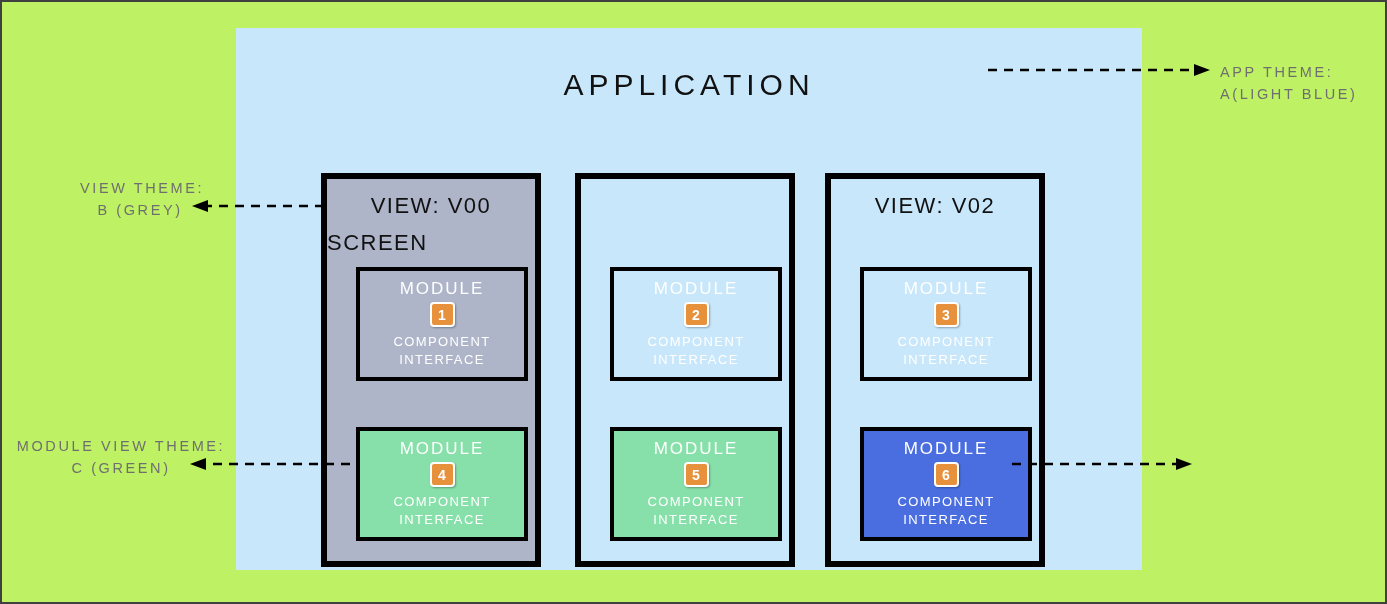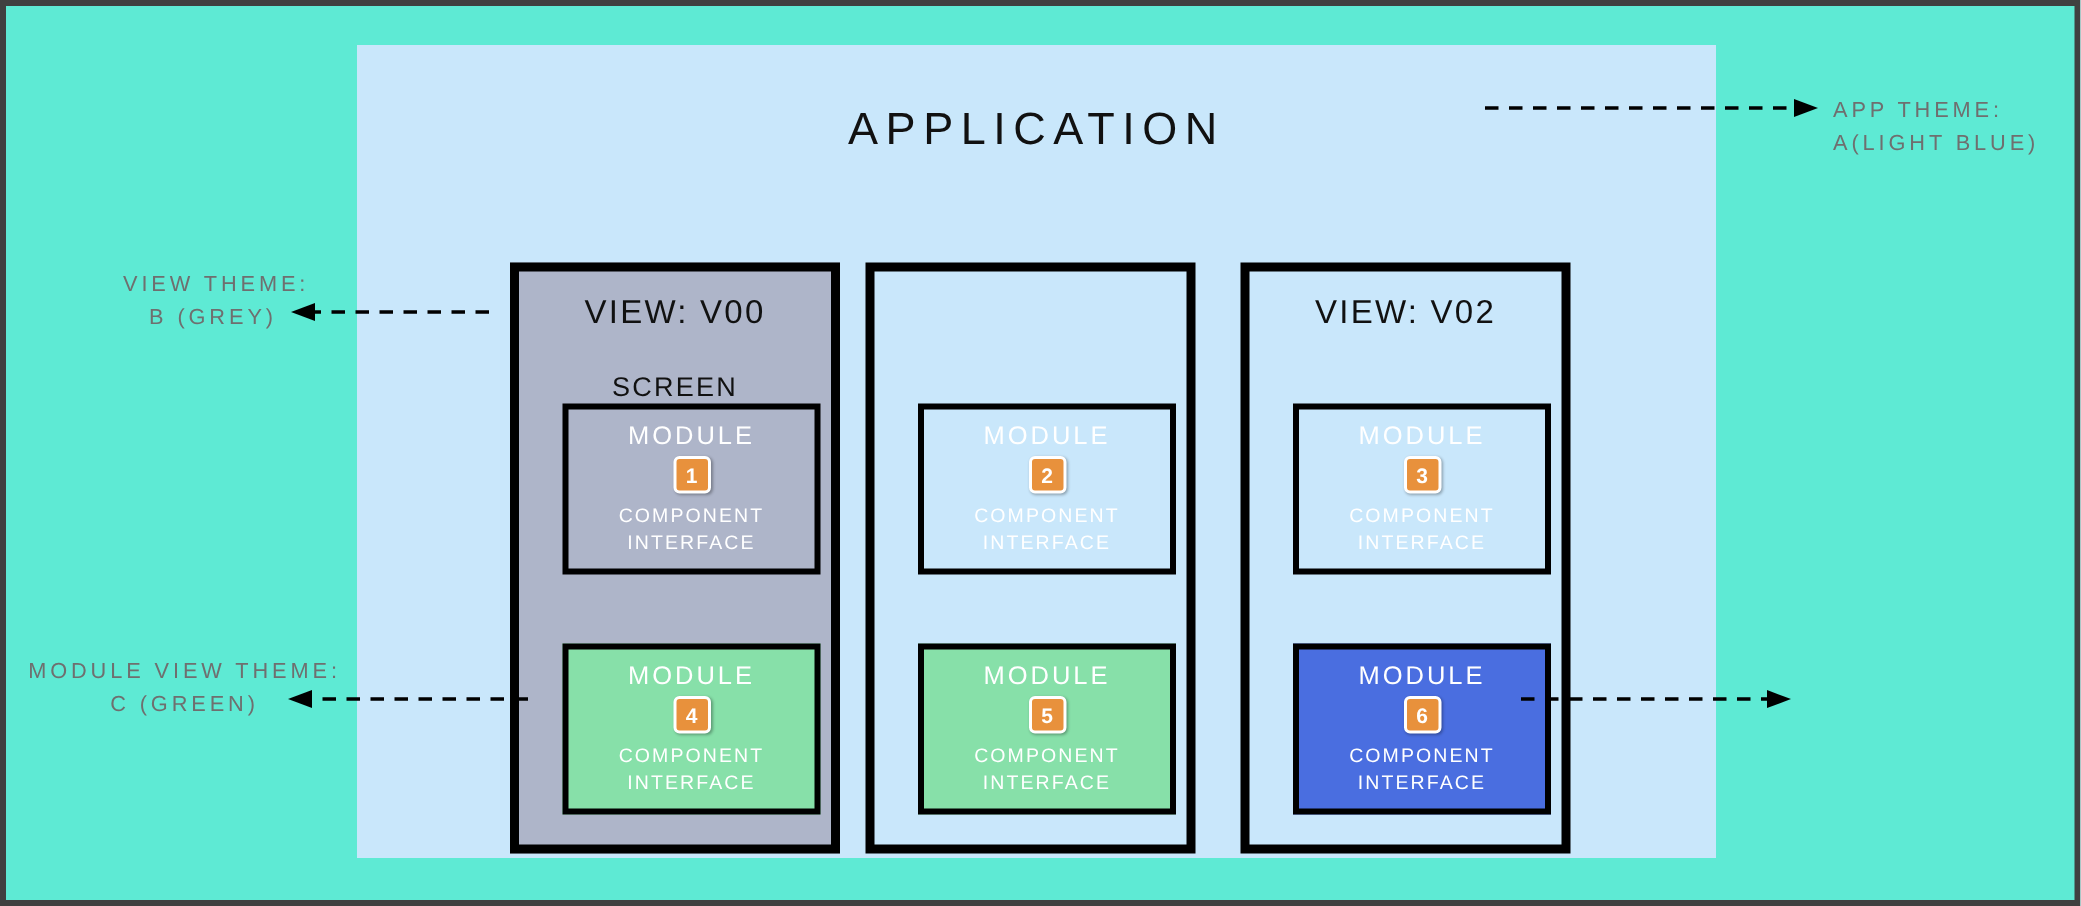--- a/index.html
+++ b/index.html
@@ -7,23 +7,23 @@
     padding: 0;
     background: #ffffff;
   }
   body {
     font-family: "Liberation Sans", sans-serif;
   }
   #canvas {
     position: relative;
     width: 1387px;
     height: 604px;
-    background: #5eead4;
-    box-sizing: border-box;
-    border: 4px solid #404040;
+    background: #bef264;
+    box-sizing: border-box;
+    border: 2px solid #404040;
     overflow: hidden;
     padding-left: 44px;
   }
 
   
   .app-panel {
     position: absolute;
     left: 234px;
     top: 26px;
     width: 906px;
@@ -45,44 +45,43 @@
 
   
   .view-col {
     position: absolute;
     top: 145px;
     width: 220px;
     height: 394px;
     border: 6px solid #000000;
     box-sizing: border-box;
   }
-  .view-col.v00 { left: 102px;  background: #aeb5c9; }
+  .view-col.v00 { left: 85px;  background: #aeb5c9; }
   .view-col.v01 { left: 339px; background: #c9e7fb; }
   .view-col.v02 { left: 589px; background: #c9e7fb; }
 
   .view-title {
     position: absolute;
     left: 0;
     top: 14px;
     width: 100%;
     text-align: center;
     font-size: 22px;
     letter-spacing: 1.5px;
     color: #111111;
   }
   .view-subtitle {
     position: absolute;
     left: 0;
     top: 51px;
     width: 100%;
-    text-align: center;
-    font-size: 18px;
+    text-align: left;
+    font-size: 22px;
     letter-spacing: 1.5px;
     color: #111111;
-    margin-top: 16px;
   }
 
   
   .module {
     position: absolute;
     left: 29px;
     width: 172px;
     height: 114px;
     border: 4px solid #000000;
     box-sizing: border-box;

